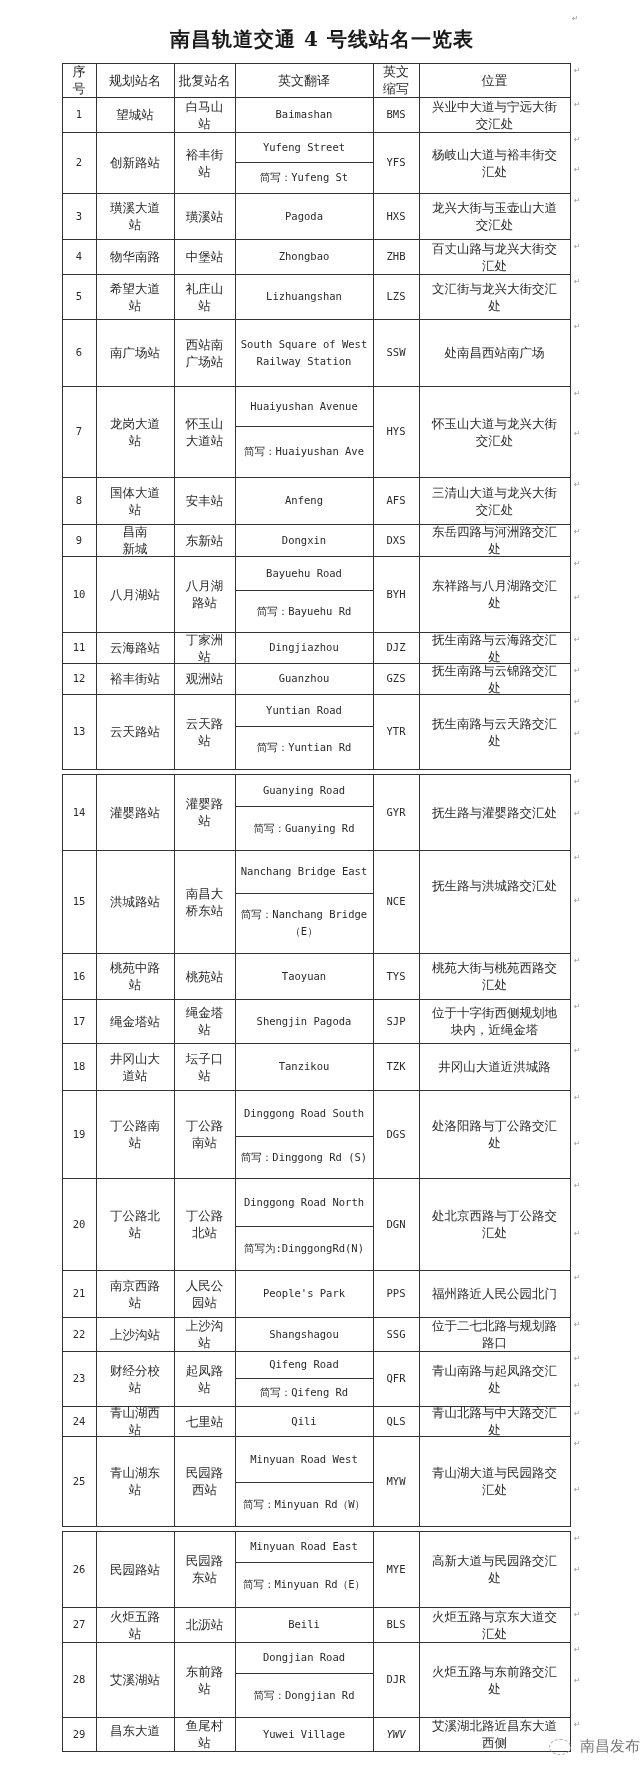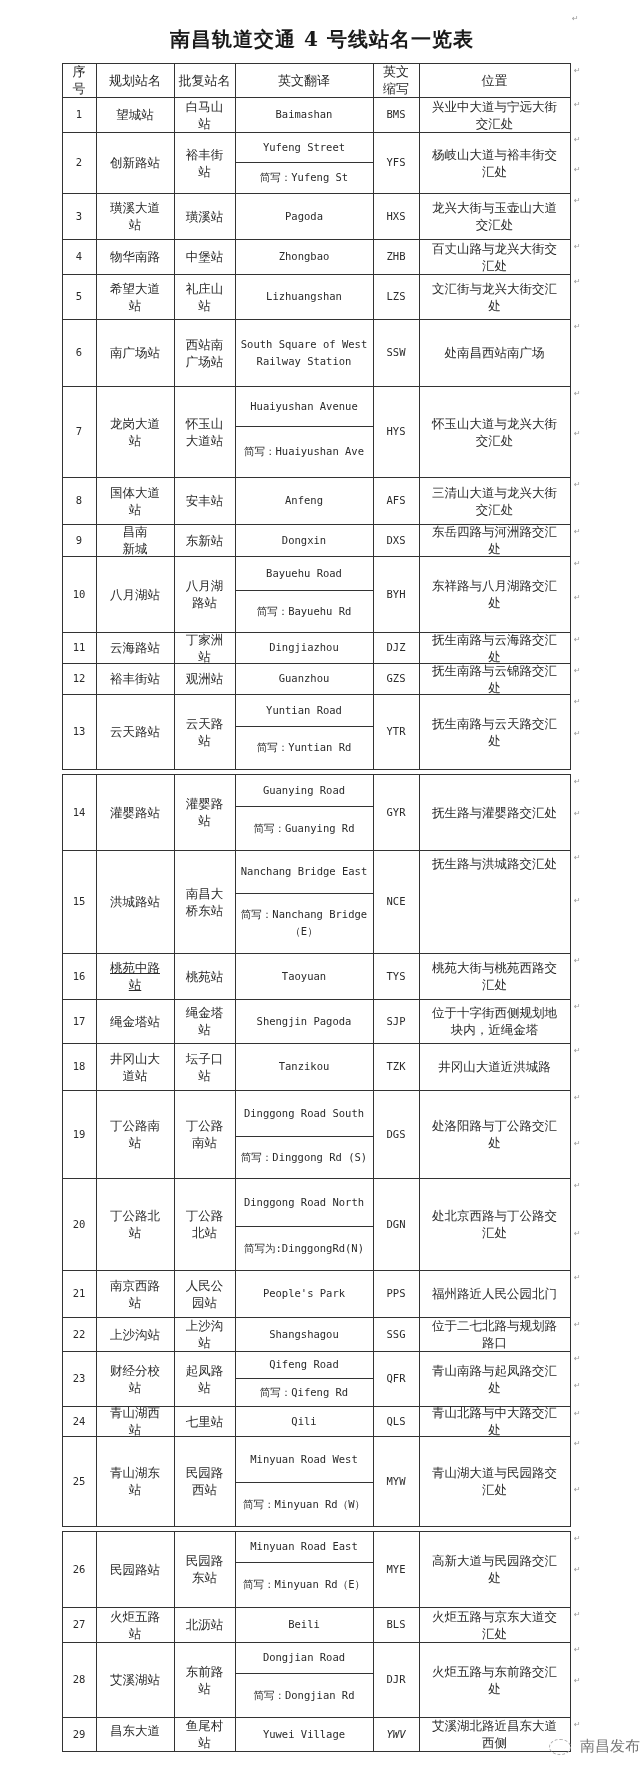--- a/index.html
+++ b/index.html
@@ -157,26 +157,26 @@
     <div class="line-h" style="left:62px;top:850px;width:509px;"></div>
     <div class="ret" style="left:574px;top:777px;">↵</div>
     <div class="ret" style="left:574px;top:809px;">↵</div>
     <div class="cell mono" style="left:62px;top:850px;width:34px;height:103px;">15</div>
     <div class="cell" style="left:96px;top:850px;width:78px;height:103px;padding:0 8px;">洪城路站</div>
     <div class="cell" style="left:174px;top:850px;width:61px;height:103px;padding:0 8px;">南昌大桥东站</div>
     <div class="cell mono" style="left:235px;top:850px;width:138px;height:43px;">Nanchang Bridge East</div>
     <div class="cell mono" style="left:235px;top:893px;width:138px;height:60px;">简写：Nanchang Bridge （E）</div>
     <div class="line-h" style="left:235px;top:893px;width:139px;"></div>
     <div class="cell mono" style="left:373px;top:850px;width:46px;height:103px;">NCE</div>
-    <div class="cell" style="left:419px;top:812px;width:151px;height:103px;padding:0 5px;">抚生路与洪城路交汇处</div>
+    <div class="cell" style="left:419px;top:834px;width:151px;height:103px;padding:0 5px;">抚生路与洪城路交汇处</div>
     <div class="line-h" style="left:62px;top:953px;width:509px;"></div>
     <div class="ret" style="left:574px;top:853px;">↵</div>
     <div class="ret" style="left:574px;top:896px;">↵</div>
     <div class="cell mono" style="left:62px;top:953px;width:34px;height:46px;">16</div>
-    <div class="cell" style="left:96px;top:953px;width:78px;height:46px;padding:0 8px;text-decoration:underline;">桃苑中路站</div>
+    <div class="cell" style="left:96px;top:953px;width:78px;height:46px;padding:0 8px;">桃苑中路站</div>
     <div class="cell" style="left:174px;top:953px;width:61px;height:46px;padding:0 8px;">桃苑站</div>
     <div class="cell mono" style="left:235px;top:953px;width:138px;height:46px;">Taoyuan</div>
     <div class="cell mono" style="left:373px;top:953px;width:46px;height:46px;">TYS</div>
     <div class="cell" style="left:419px;top:953px;width:151px;height:46px;padding:0 8px;">桃苑大街与桃苑西路交汇处</div>
     <div class="line-h" style="left:62px;top:999px;width:509px;"></div>
     <div class="ret" style="left:574px;top:956px;">↵</div>
     <div class="cell mono" style="left:62px;top:999px;width:34px;height:44px;">17</div>
     <div class="cell" style="left:96px;top:999px;width:78px;height:44px;padding:0 8px;">绳金塔站</div>
     <div class="cell" style="left:174px;top:999px;width:61px;height:44px;padding:0 8px;">绳金塔站</div>
     <div class="cell mono" style="left:235px;top:999px;width:138px;height:44px;">Shengjin Pagoda</div>

